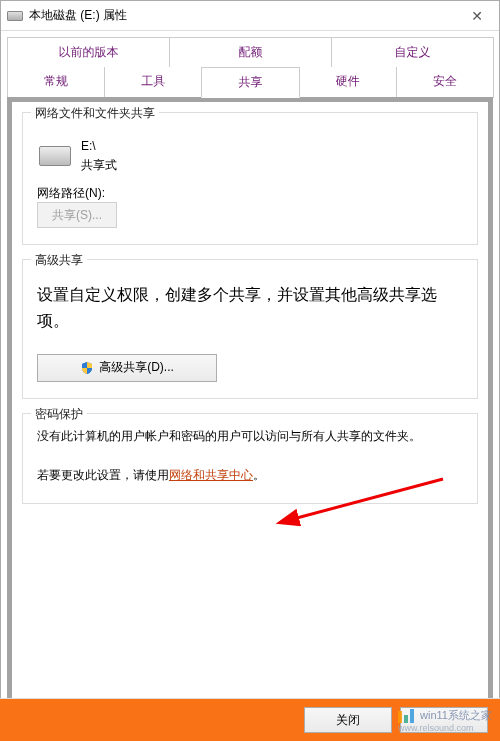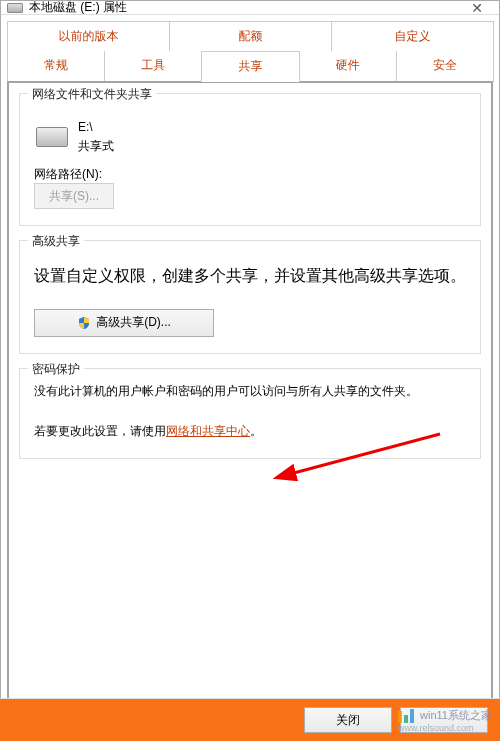--- a/index.html
+++ b/index.html
@@ -1,28 +1,28 @@
 <!DOCTYPE html>
 <html><head>
   <meta charset="utf-8">
   <style>
     * { box-sizing: border-box; margin: 0; padding: 0; }
     body { font-family: "Microsoft YaHei", "Segoe UI", sans-serif; font-size: 12px; background: #fff; width: 500px; height: 741px; overflow: hidden; position: relative; }
     .window { width: 500px; border: 1px solid #aaa; background: #fff; }
-    .titlebar { display: flex; align-items: center; height: 14px; border-bottom: 1px solid #ddd; padding: 0 6px; }
+    .titlebar { display: flex; align-items: center; height: 30px; border-bottom: 1px solid #ddd; padding: 0 6px; }
     .titlebar .drive-icon { width: 16px; height: 10px; background: linear-gradient(to bottom, #e0e0e0, #b0b0b0); border: 1px solid #888; border-radius: 1px; margin-right: 6px; }
     .titlebar .title-text { flex: 1; font-size: 12px; }
     .titlebar .close { font-family: Arial; font-size: 14px; color: #555; padding: 4px 10px; cursor: pointer; }
     .tabs-container { padding: 6px 6px 0 6px; }
     .tab-row { display: flex; }
-    .tab { flex: 1; text-align: center; padding: 6px 0; background: #fff; border: 1px solid #ccc; border-bottom: none; font-size: 12px; cursor: pointer; margin-right: -1px; color: #c2410c; }
+    .tab { flex: 1; text-align: center; padding: 6px 0; background: #fff; border: 1px solid #ccc; border-bottom: none; font-size: 12px; cursor: pointer; margin-right: -1px; color: #701a75; }
     .tab.inactive-row1 { border-top: 1px solid #ccc; }
     .tab.active { background: #fff; border: 1px solid #ccc; border-bottom: 1px solid #fff; position: relative; z-index: 2; }
     .tab.row2-inactive { border-top: none; }
-    .content-panel { border: 2px solid #a3a3a3; margin: 0 6px; padding: 10px 10px 20px 10px; min-height: 620px; background: #fff; position: relative; top: -1px; }
+    .content-panel { border: 5px solid #a3a3a3; margin: 0 6px; padding: 10px 10px 20px 10px; min-height: 620px; background: #fff; position: relative; top: -1px; }
     .fieldset { border: 1px solid #ddd; margin-bottom: 14px; padding: 12px 14px 16px 14px; position: relative; }
     .fieldset .legend { position: absolute; top: -8px; left: 8px; background: #fff; padding: 0 4px; font-size: 12px; color: #222; }
     .share-row { display: flex; align-items: center; gap: 10px; margin: 12px 0 10px 2px; }
     .big-drive-icon { width: 32px; height: 20px; background: linear-gradient(to bottom, #eee, #bbb); border: 1px solid #888; border-radius: 2px; }
     .share-text { line-height: 1.6; }
     .netpath-label { margin-top: 8px; }
     .netpath-value { margin-top: 4px; margin-bottom: 10px; }
     .btn { display: inline-flex; align-items: center; justify-content: center; border: 1px solid #adadad; background: linear-gradient(to bottom, #f7f7f7, #eaeaea); padding: 4px 14px; font-size: 12px; cursor: pointer; min-width: 80px; height: 26px; }
     .btn.disabled { color: #a0a0a0; border-color: #d0d0d0; background: #f2f2f2; cursor: default; text-align: center; }
     .btn.wide { min-width: 180px; height: 28px; }

